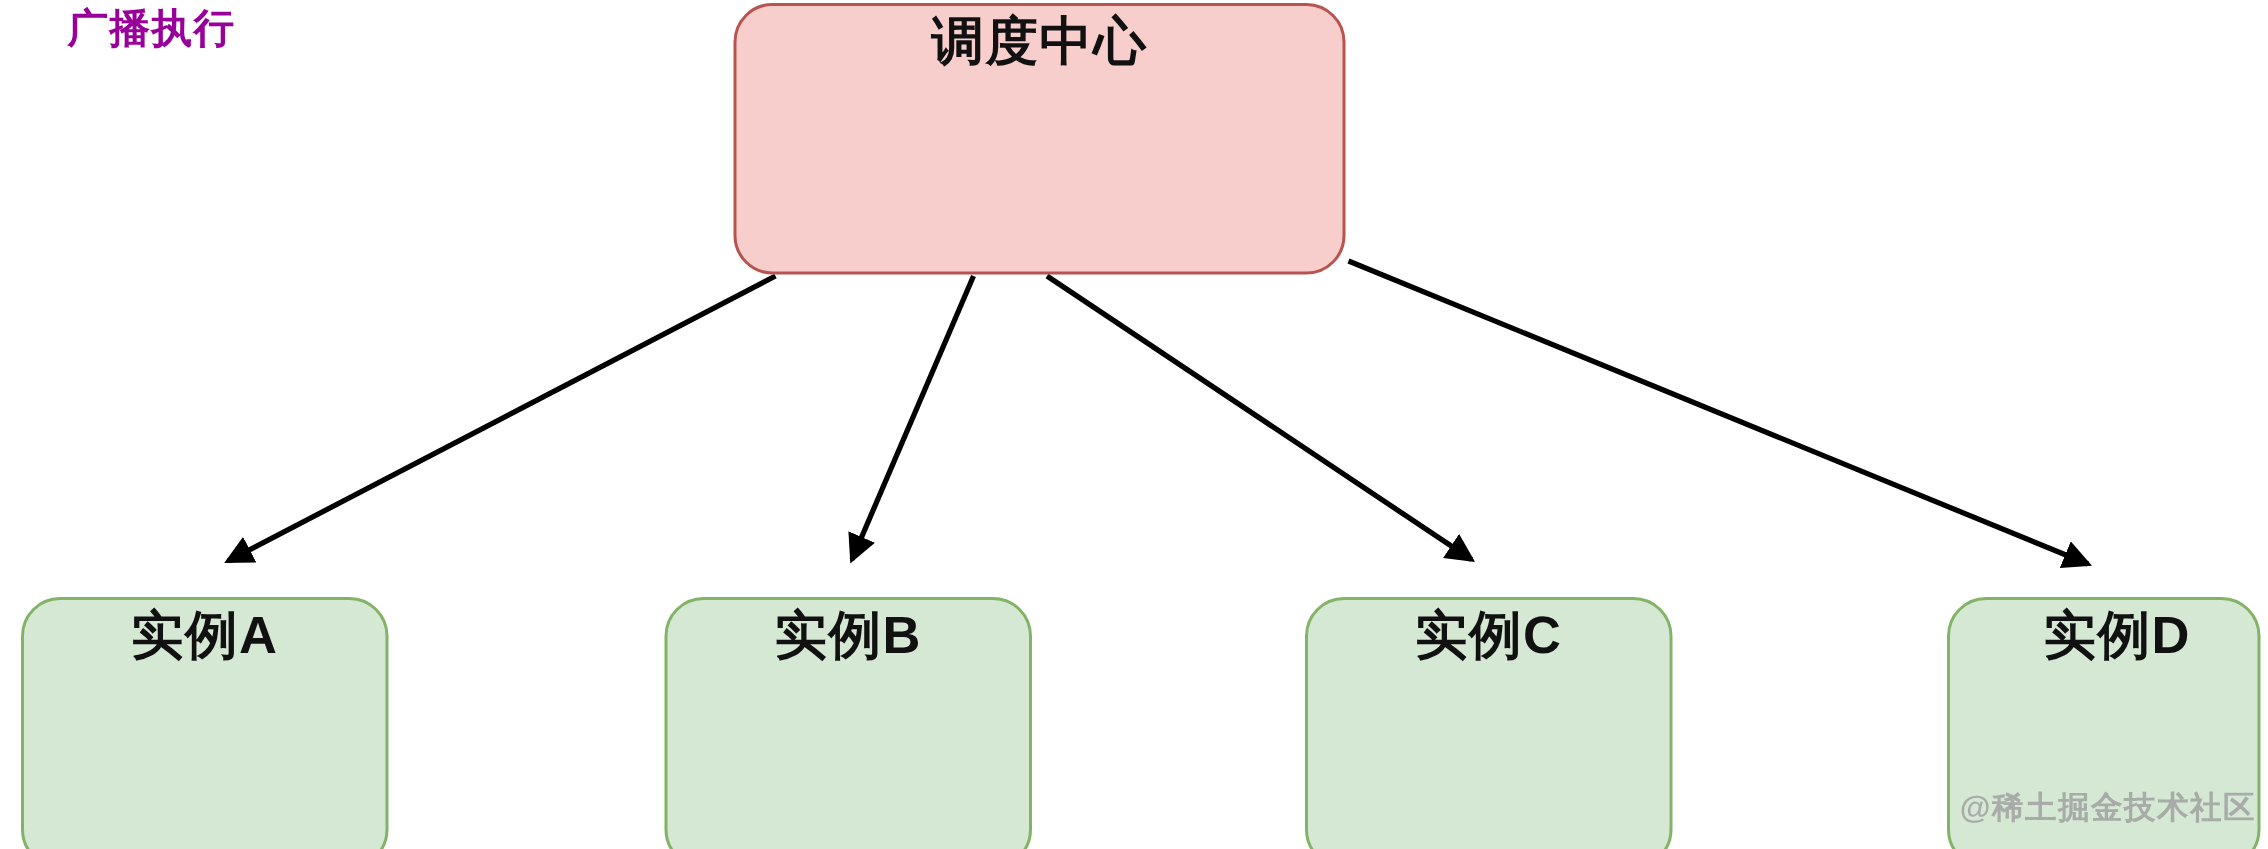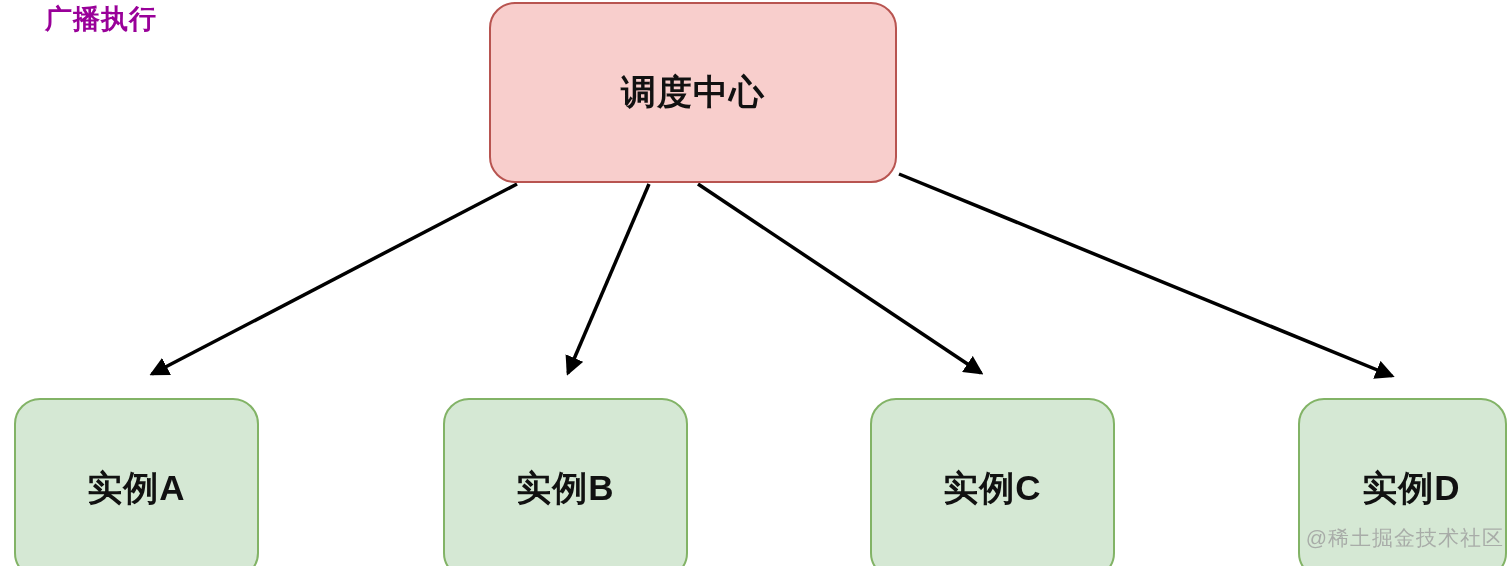--- a/index.html
+++ b/index.html
@@ -38,21 +38,21 @@
     stroke-width: 3.5;
   }
   .arrowhead-path {
     fill: var(--arrow-color, #000000);
   }
   .node {
     position: absolute;
     box-sizing: border-box;
     border-radius: 26px;
     display: flex;
-    align-items: center;
+    align-items: flex-start;
     justify-content: center;
     font-size: 35px;
     font-weight: bold;
     color: #111111;
     letter-spacing: 1px;
     white-space: nowrap;
   }
   .node-center {
     left: 489px;
     top: 2px;
@@ -69,21 +69,21 @@
   }
   .node-instance-a { left: 14px;   width: 245px; }
   .node-instance-b { left: 443px;  width: 245px; }
   .node-instance-c { left: 870px;  width: 245px; }
   .node-instance-d { left: 1298px; width: 209px; padding-left: 18px; }
   .watermark {
     position: absolute;
     right: 8px;
     top: 524px;
     font-size: 21px;
-    font-weight: normal;
+    font-weight: bold;
     color: var(--watermark-color, #9e9e9e);
     opacity: 0.8;
     letter-spacing: 1px;
     white-space: nowrap;
     text-align: right;
   }
 </style>
 </head>
 <body>
 

